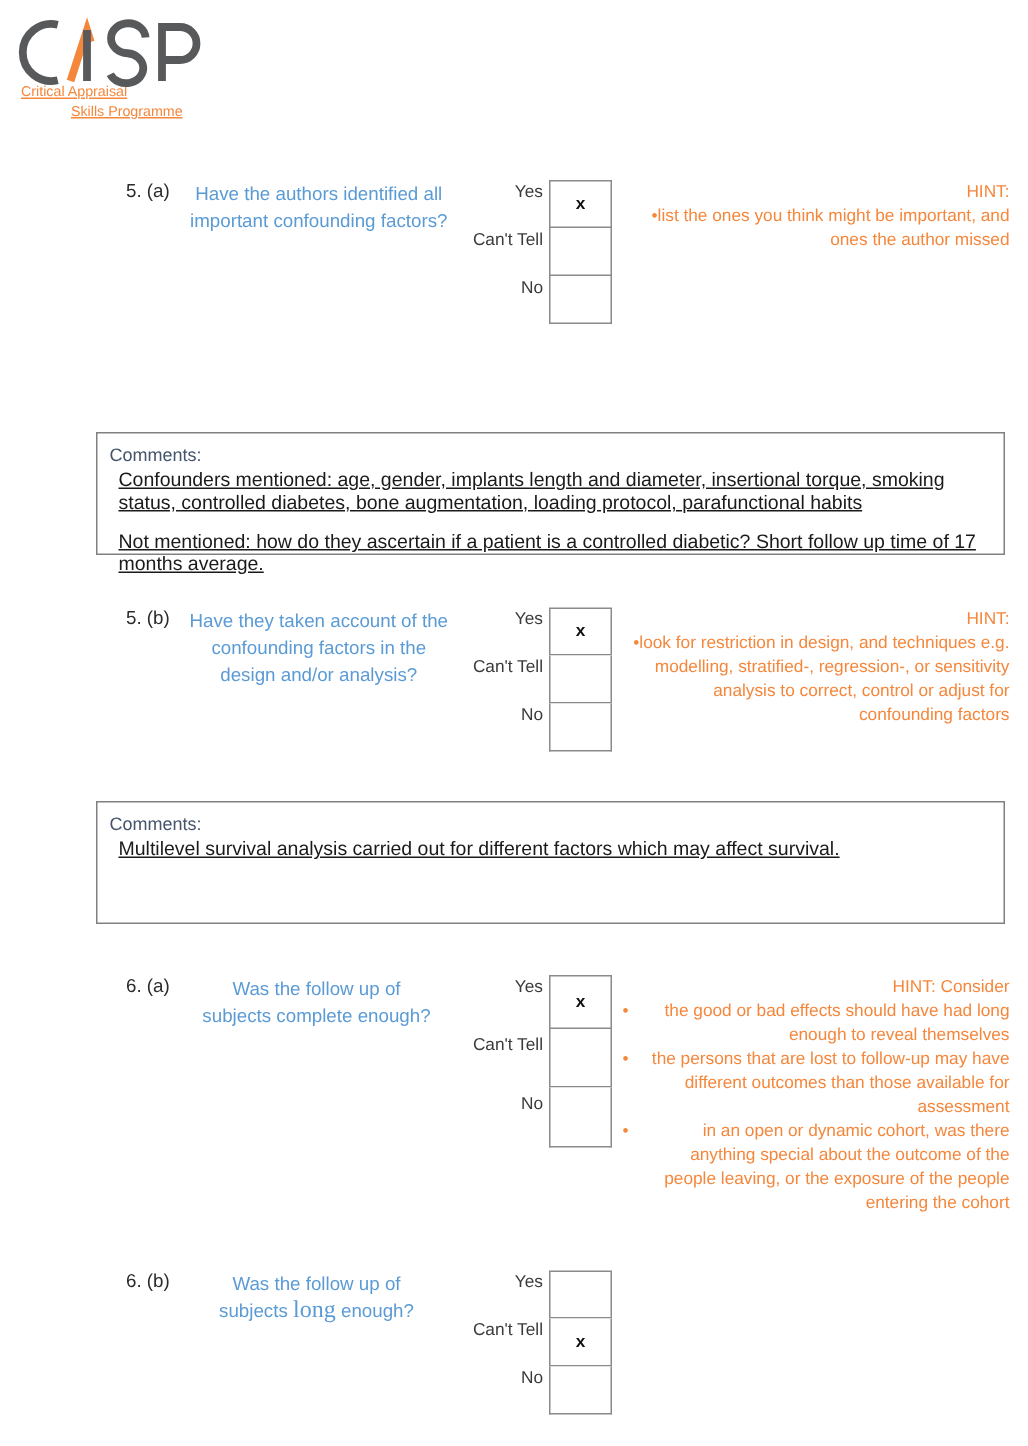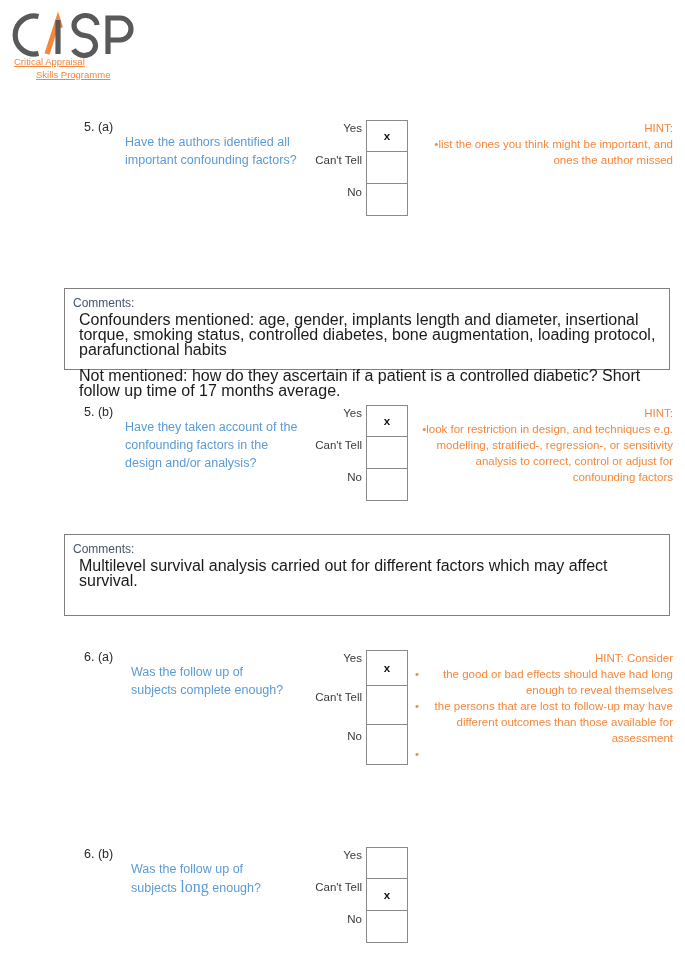--- a/index.html
+++ b/index.html
@@ -15,33 +15,34 @@
 
   
   #logo { position:absolute; left:8px; top:8px; width:135px; height:80px; }
   #logo .wordmark { position:relative; width:135px; height:52px; }
   #logo .wordmark svg { display:block; }
   #logo .tagline {
     color:#F5873C; font-size:9.5px; line-height:12.5px;
     font-family:"Liberation Sans", sans-serif;
     width:125px; text-align:left; margin-top:-4px; padding-left:6px;text-decoration:underline;
   }
-  #logo .tagline .l2 { display:block; padding-left:22px;}
+  #logo .tagline .l2 { display:block; text-align:center; padding-left:22px;}
 
   
   .qblock { position:absolute; left:0; width:685px; }
   .qnum {
     position:absolute; left:84px; top:0;
     font-size:12.5px; color:#2b2b2b; white-space:nowrap;
     font-family:"Liberation Sans", sans-serif;
   }
   .qtext {
-    position:absolute; left:125px; top:13px; width:175px;
+    position:absolute; left:125px; top:0; width:175px;
     font-size:12.5px; line-height:18px; color:#5B9BD5;
     font-family:"Liberation Sans", sans-serif;
+    text-align:center;
   }
   .qtext .serifword { font-family:"Liberation Serif", serif; font-size:16px; }
 
   
   .answers { position:absolute; left:366px; top:0; width:42px; }
   .arow { position:relative; height:32px; }
   .arow .albl {
     position:absolute; right:46px; top:2px;
     font-size:11.5px; color:#3a3a3a; white-space:nowrap;
     font-family:"Liberation Sans", sans-serif;
@@ -73,23 +74,24 @@
   .cbox {
     position:absolute; left:64px; width:606px;
     border:1px solid #808080; background:#fff;
     padding:7px 10px 8px 8px;
   }
   .cbox .clabel {
     color:#44546A; font-size:12px; margin-bottom:2px;
     font-family:"Liberation Sans", sans-serif;
   }
   .cbox .cline {
-    color:#1a1a1a; font-size:16px; line-height:15px;
+    color:#1a1a1a; font-size:13px; line-height:15px;
     padding-left:6px;
     font-family:"Liberation Sans", sans-serif;
+    text-decoration:underline;
   }
   .cbox .cgap { height:11px; }
 </style>
 </head>
 <body>
 
 <div id="logo">
   <div class="wordmark">
     <svg width="135" height="56" viewBox="0 0 135 56" aria-hidden="true">
 
@@ -195,20 +197,21 @@
     <div class="hintbul">
       <span class="dot">•</span>
       <span>the good or bad effects should have had long enough to reveal themselves</span>
     </div>
     <div class="hintbul" style="padding-left:14px;">
       <span class="dot">•</span>
       <span>the persons that are lost to follow-up may have different outcomes than those available for assessment</span>
     </div>
     <div class="hintbul" style="padding-left:14px;">
       <span class="dot">•</span>
+      <span>in an open or dynamic cohort, was there anything special about the outcome of the people leaving, or the exposure of the people entering the cohort</span>
     </div>
   </div>
 </div>
 
 <div class="qblock" style="top:847px;">
   <div class="qnum">6. (b)</div>
   <div class="qtext" style="left:131px; width:160px;"><span>Was the follow up of subjects </span><span class="serifword">long</span><span> enough?</span></div>
 
   <div class="answers">
     <div class="arow">

